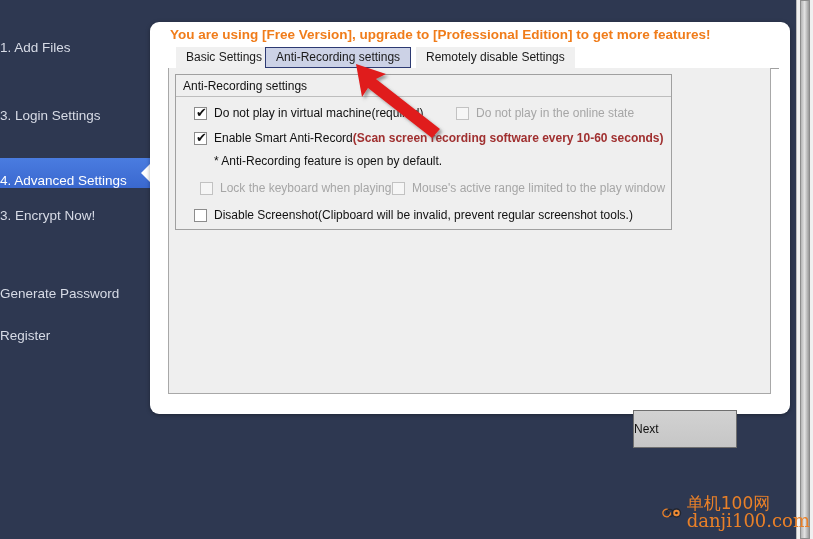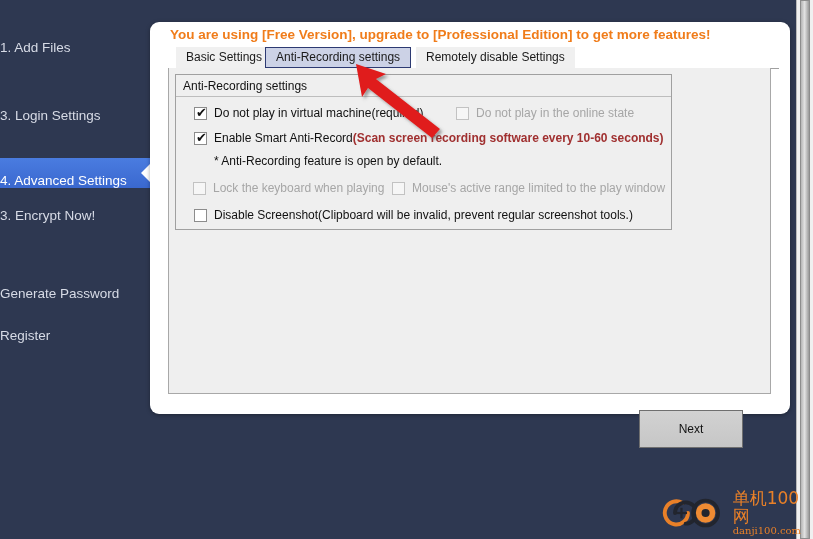--- a/index.html
+++ b/index.html
@@ -224,23 +224,21 @@
     left: 483px; top: 388px;
     width: 104px;
     height: 38px;
     background: linear-gradient(to bottom, #d2d2d2, #c6c6c6);
     border: 1px solid #6f6f6f;
     box-sizing: border-box;
     font-size: 12px;
     color: #111111;
     display: flex;
     align-items: center;
-    justify-content: center;
     cursor: pointer;
-    margin-left: 6px;
   }
 
   
   #watermark {
     position: absolute;
     left: 662px; top: 489px;
     width: 148px;
     height: 48px;
     display: flex;
     align-items: center;
@@ -249,21 +247,21 @@
     margin-left: 2px;
     line-height: 1.05;
   }
   #wm-cn {
     font-size: 17px;
     color: #e98028;
     font-family: "DejaVu Sans", sans-serif;
     letter-spacing: 0px;
   }
   #wm-url {
-    font-size: 10px;
+    font-size: 18px;
     color: #e98028;
     font-family: "DejaVu Serif", serif;
   }
 </style>
 </head>
 <body>
 
 <div id="app">
 
   <div id="sidebar">
@@ -337,21 +335,21 @@
         <div class="chk-row" style="left:18px; top:56px">
           <span class="cbox">
               <span class="tick">✔</span>
             </span>
           <span class="chk-label">Enable Smart Anti-Record</span>
           <span class="chk-note">(Scan screen recording software every 10-60 seconds)</span>
         </div>
 
         <div id="note-line">* Anti-Recording feature is open by default.</div>
 
-        <div class="chk-row" style="left:17px; top:106px">
+        <div class="chk-row" style="left:24px; top:106px">
           <span class="cbox disabled"></span>
           <span class="chk-label disabled">Lock the keyboard when playing</span>
         </div>
 
         <div class="chk-row" style="left:216px; top:106px">
           <span class="cbox disabled"></span>
           <span class="chk-label disabled">Mouse's active range limited to the play window</span>
         </div>
 
         <div class="chk-row" style="left:18px; top:133px">

